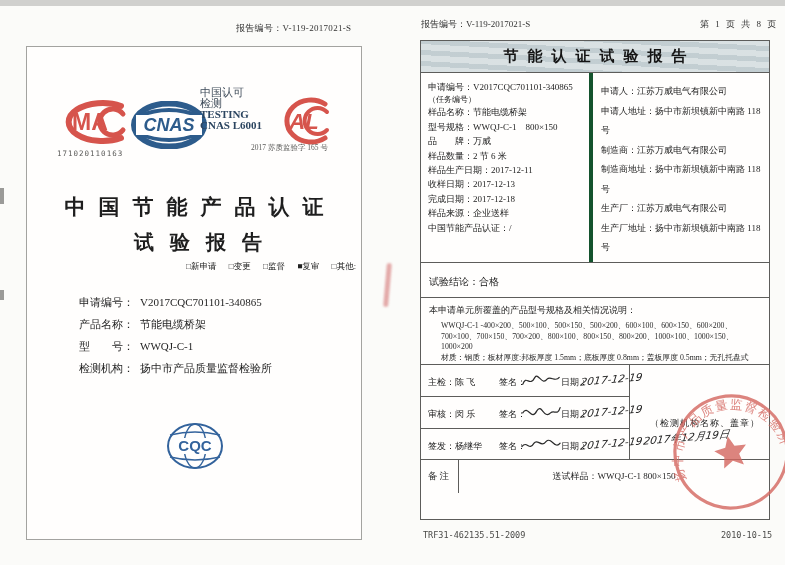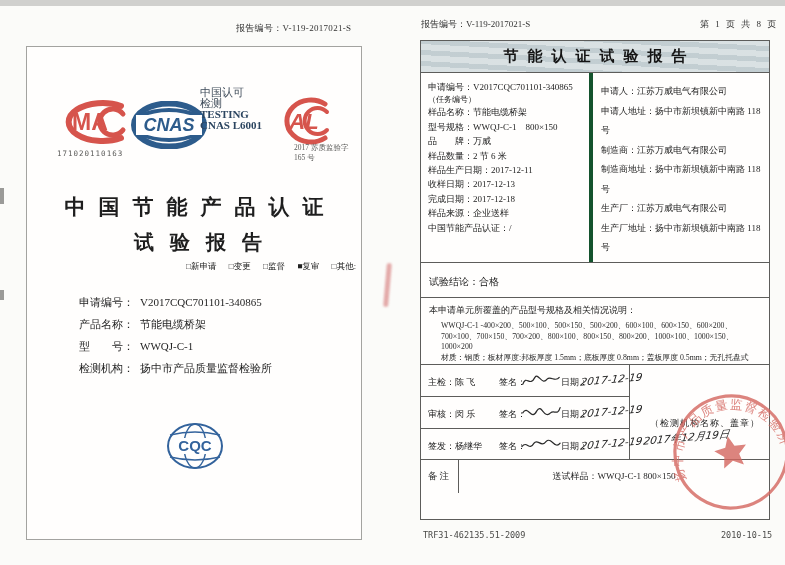--- a/index.html
+++ b/index.html
@@ -9,21 +9,21 @@
   .top-strip { left:0; top:0; width:785px; height:6px; background:#d0d0ce; }
   .edge-mark { left:0; width:4px; background:#4a4a48; opacity:.55; }
 
   
   .lp-reportno { left:236px; top:22px; font-size:9px; letter-spacing:.3px; color:#333; }
   .lp-sheet { left:26px; top:46px; width:336px; height:494px; background:#fffefd; border:1px solid #a3a3a0; }
   .logo-row { position:absolute; left:0; top:42px; width:100%; height:70px; }
   .cma-num { position:absolute; left:30px; top:102px; font-size:7.5px; letter-spacing:1px; color:#5a5a58; font-family:"DejaVu Sans Mono",monospace; }
   .acc-text { position:absolute; left:173px; top:40px; line-height:11px; font-size:11px; color:#3d4a58; font-family:Liberation Serif, serif; }
   .acc-text .b { font-weight:bold; color:#2c4560; }
-  .cal-num { position:absolute; left:224px; top:96px; font-size:7.5px; color:#5a5a58;margin-left:43px; }
+  .cal-num { position:absolute; left:224px; top:96px; font-size:7.5px; color:#5a5a58; }
   .lp-title1 { position:absolute; left:0; top:146px; width:100%; text-align:center; font-size:21px; font-weight:600; letter-spacing:13px; text-indent:13px; color:#1e1e1e; }
   .lp-title2 { position:absolute; left:4px; top:182px; width:100%; text-align:center; font-size:20px; font-weight:600; letter-spacing:16px; text-indent:16px; color:#1e1e1e; }
   .cbx-row { position:absolute; left:0; top:214px; width:100%; text-align:right; font-size:8.5px; color:#222; }
   .cbx-row span { margin:0 5px; }
   .lp-fields { position:absolute; left:52px; top:244px; font-size:11px; line-height:22px; color:#1f1f1f; }
   .lp-fields .val { margin-left:6px; }
   .cqc-box { position:absolute; left:138px; top:374px; }
   .red-smudge { left:385px; top:263px; width:5px; height:44px; background:#d77f7f; opacity:.65; filter:blur(1px); transform:rotate(5deg); border-radius:3px; }
 
   

